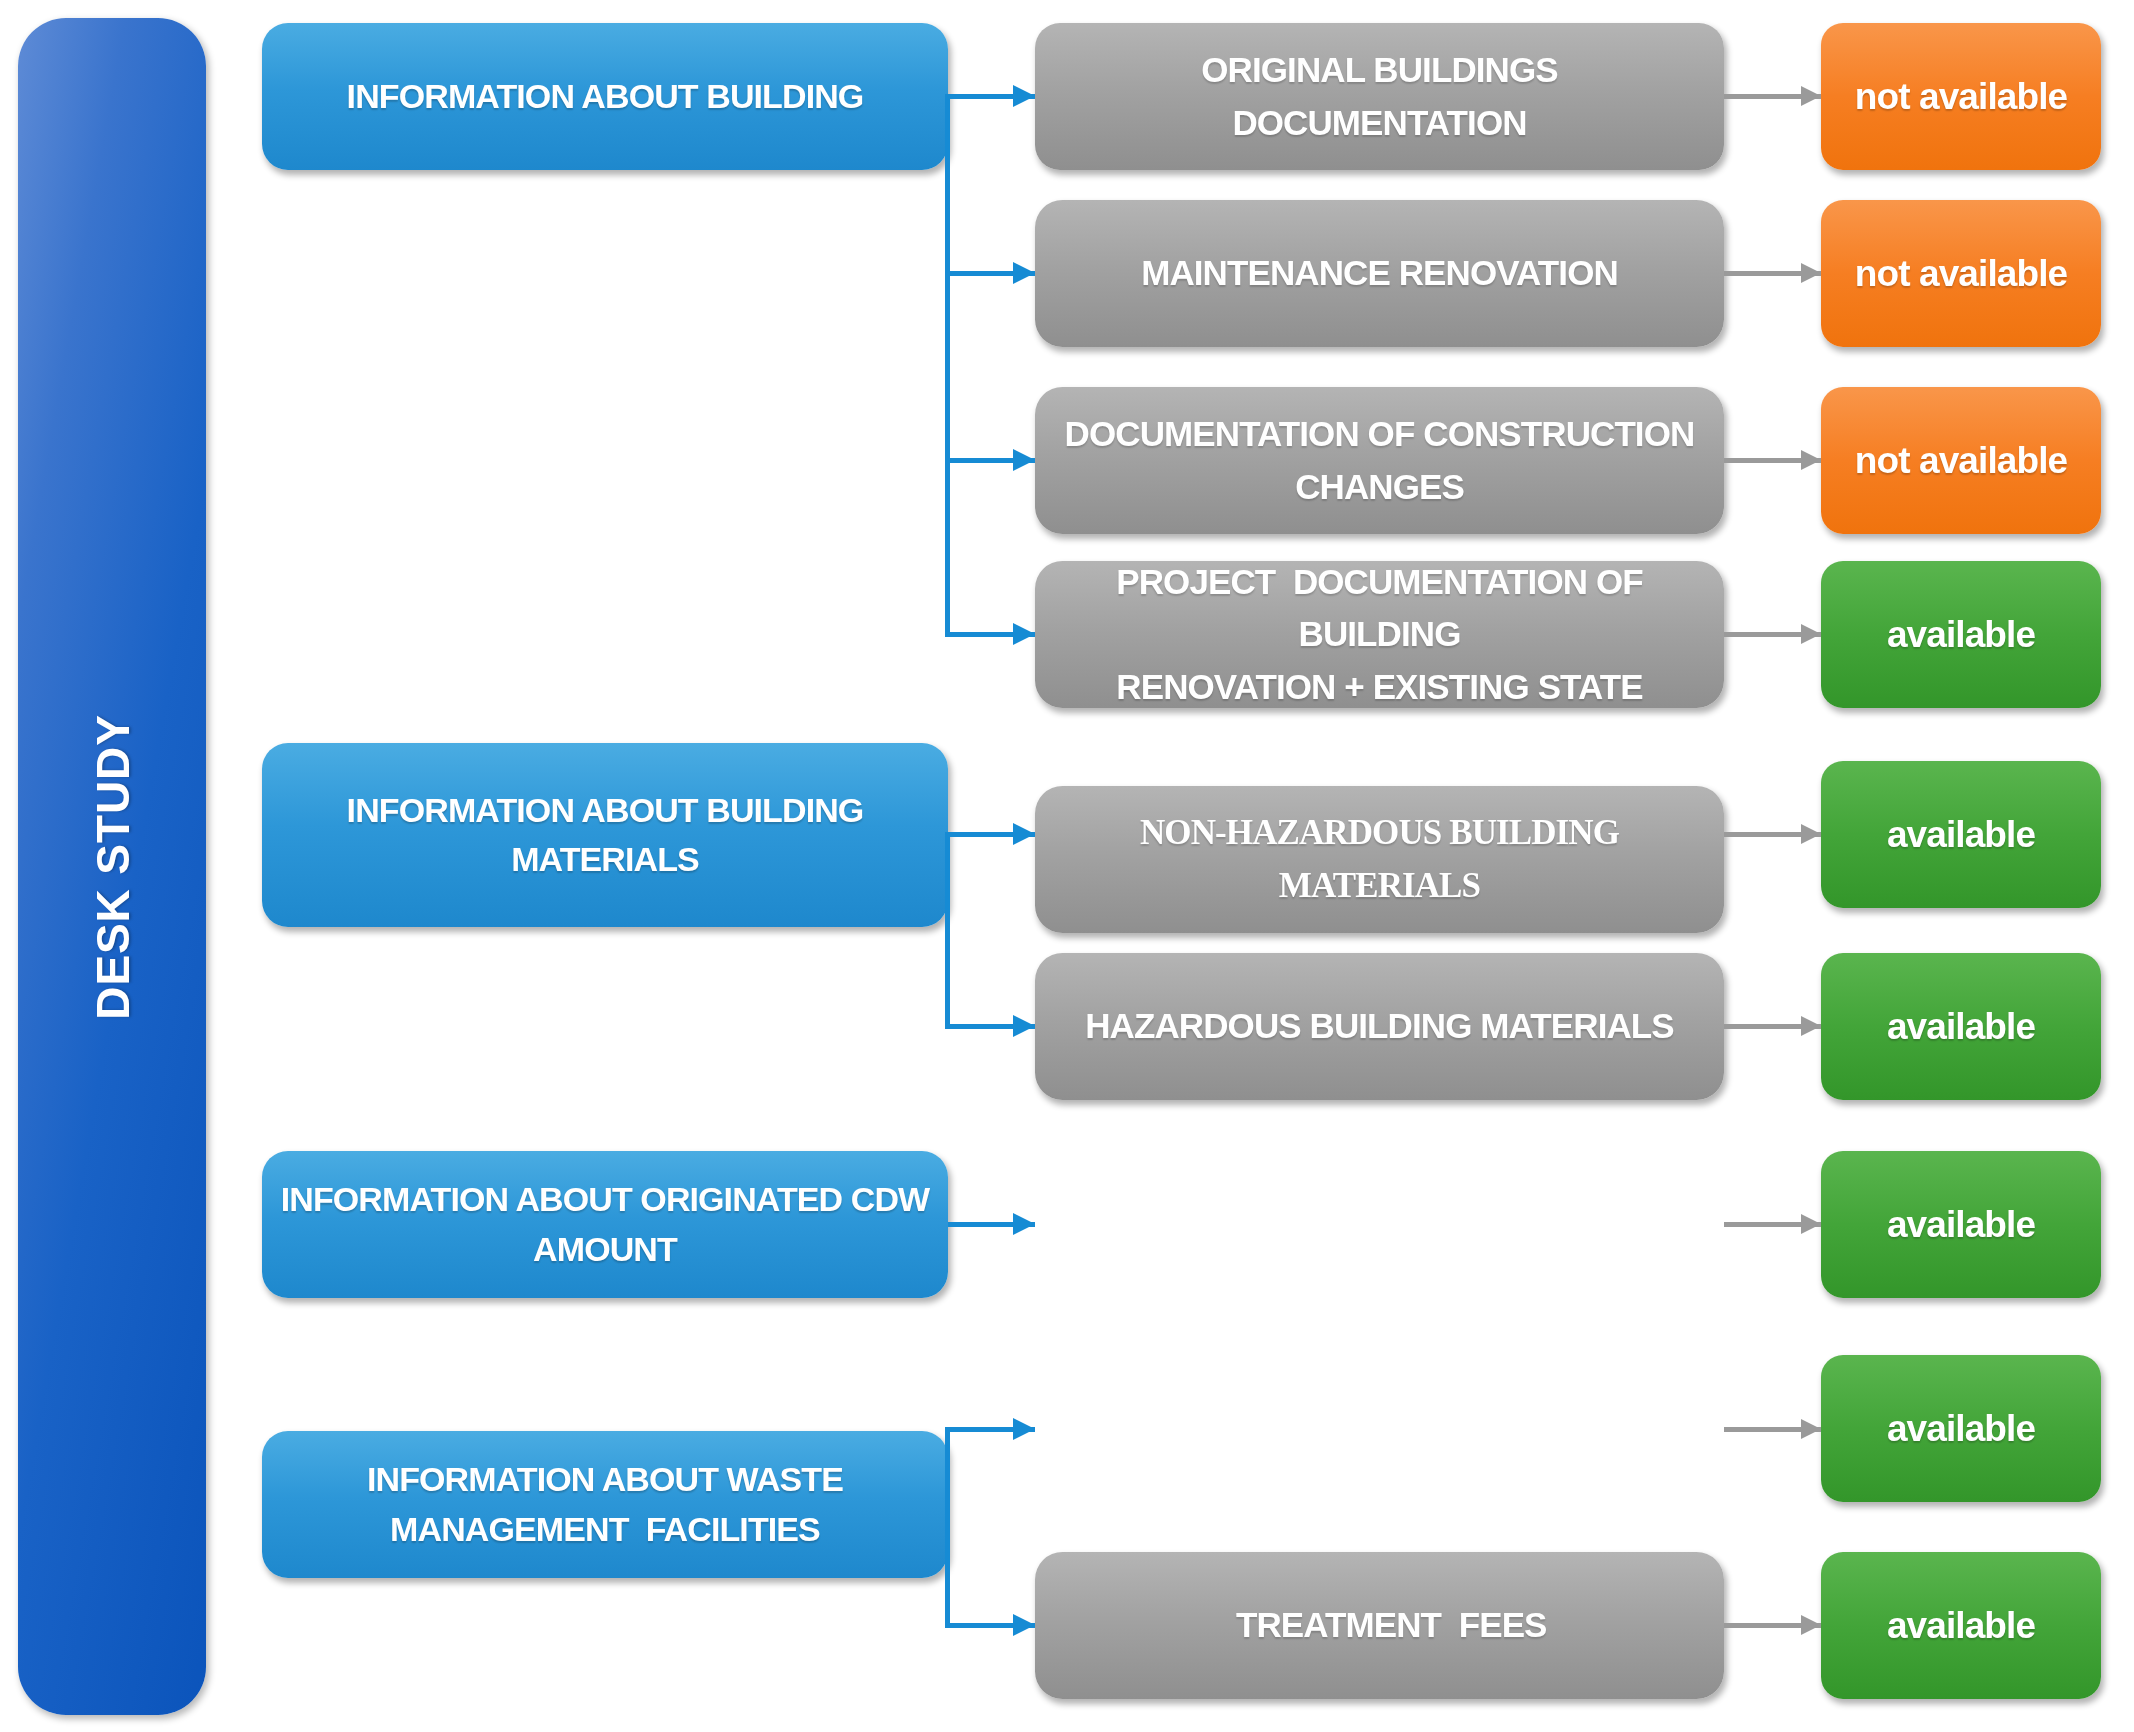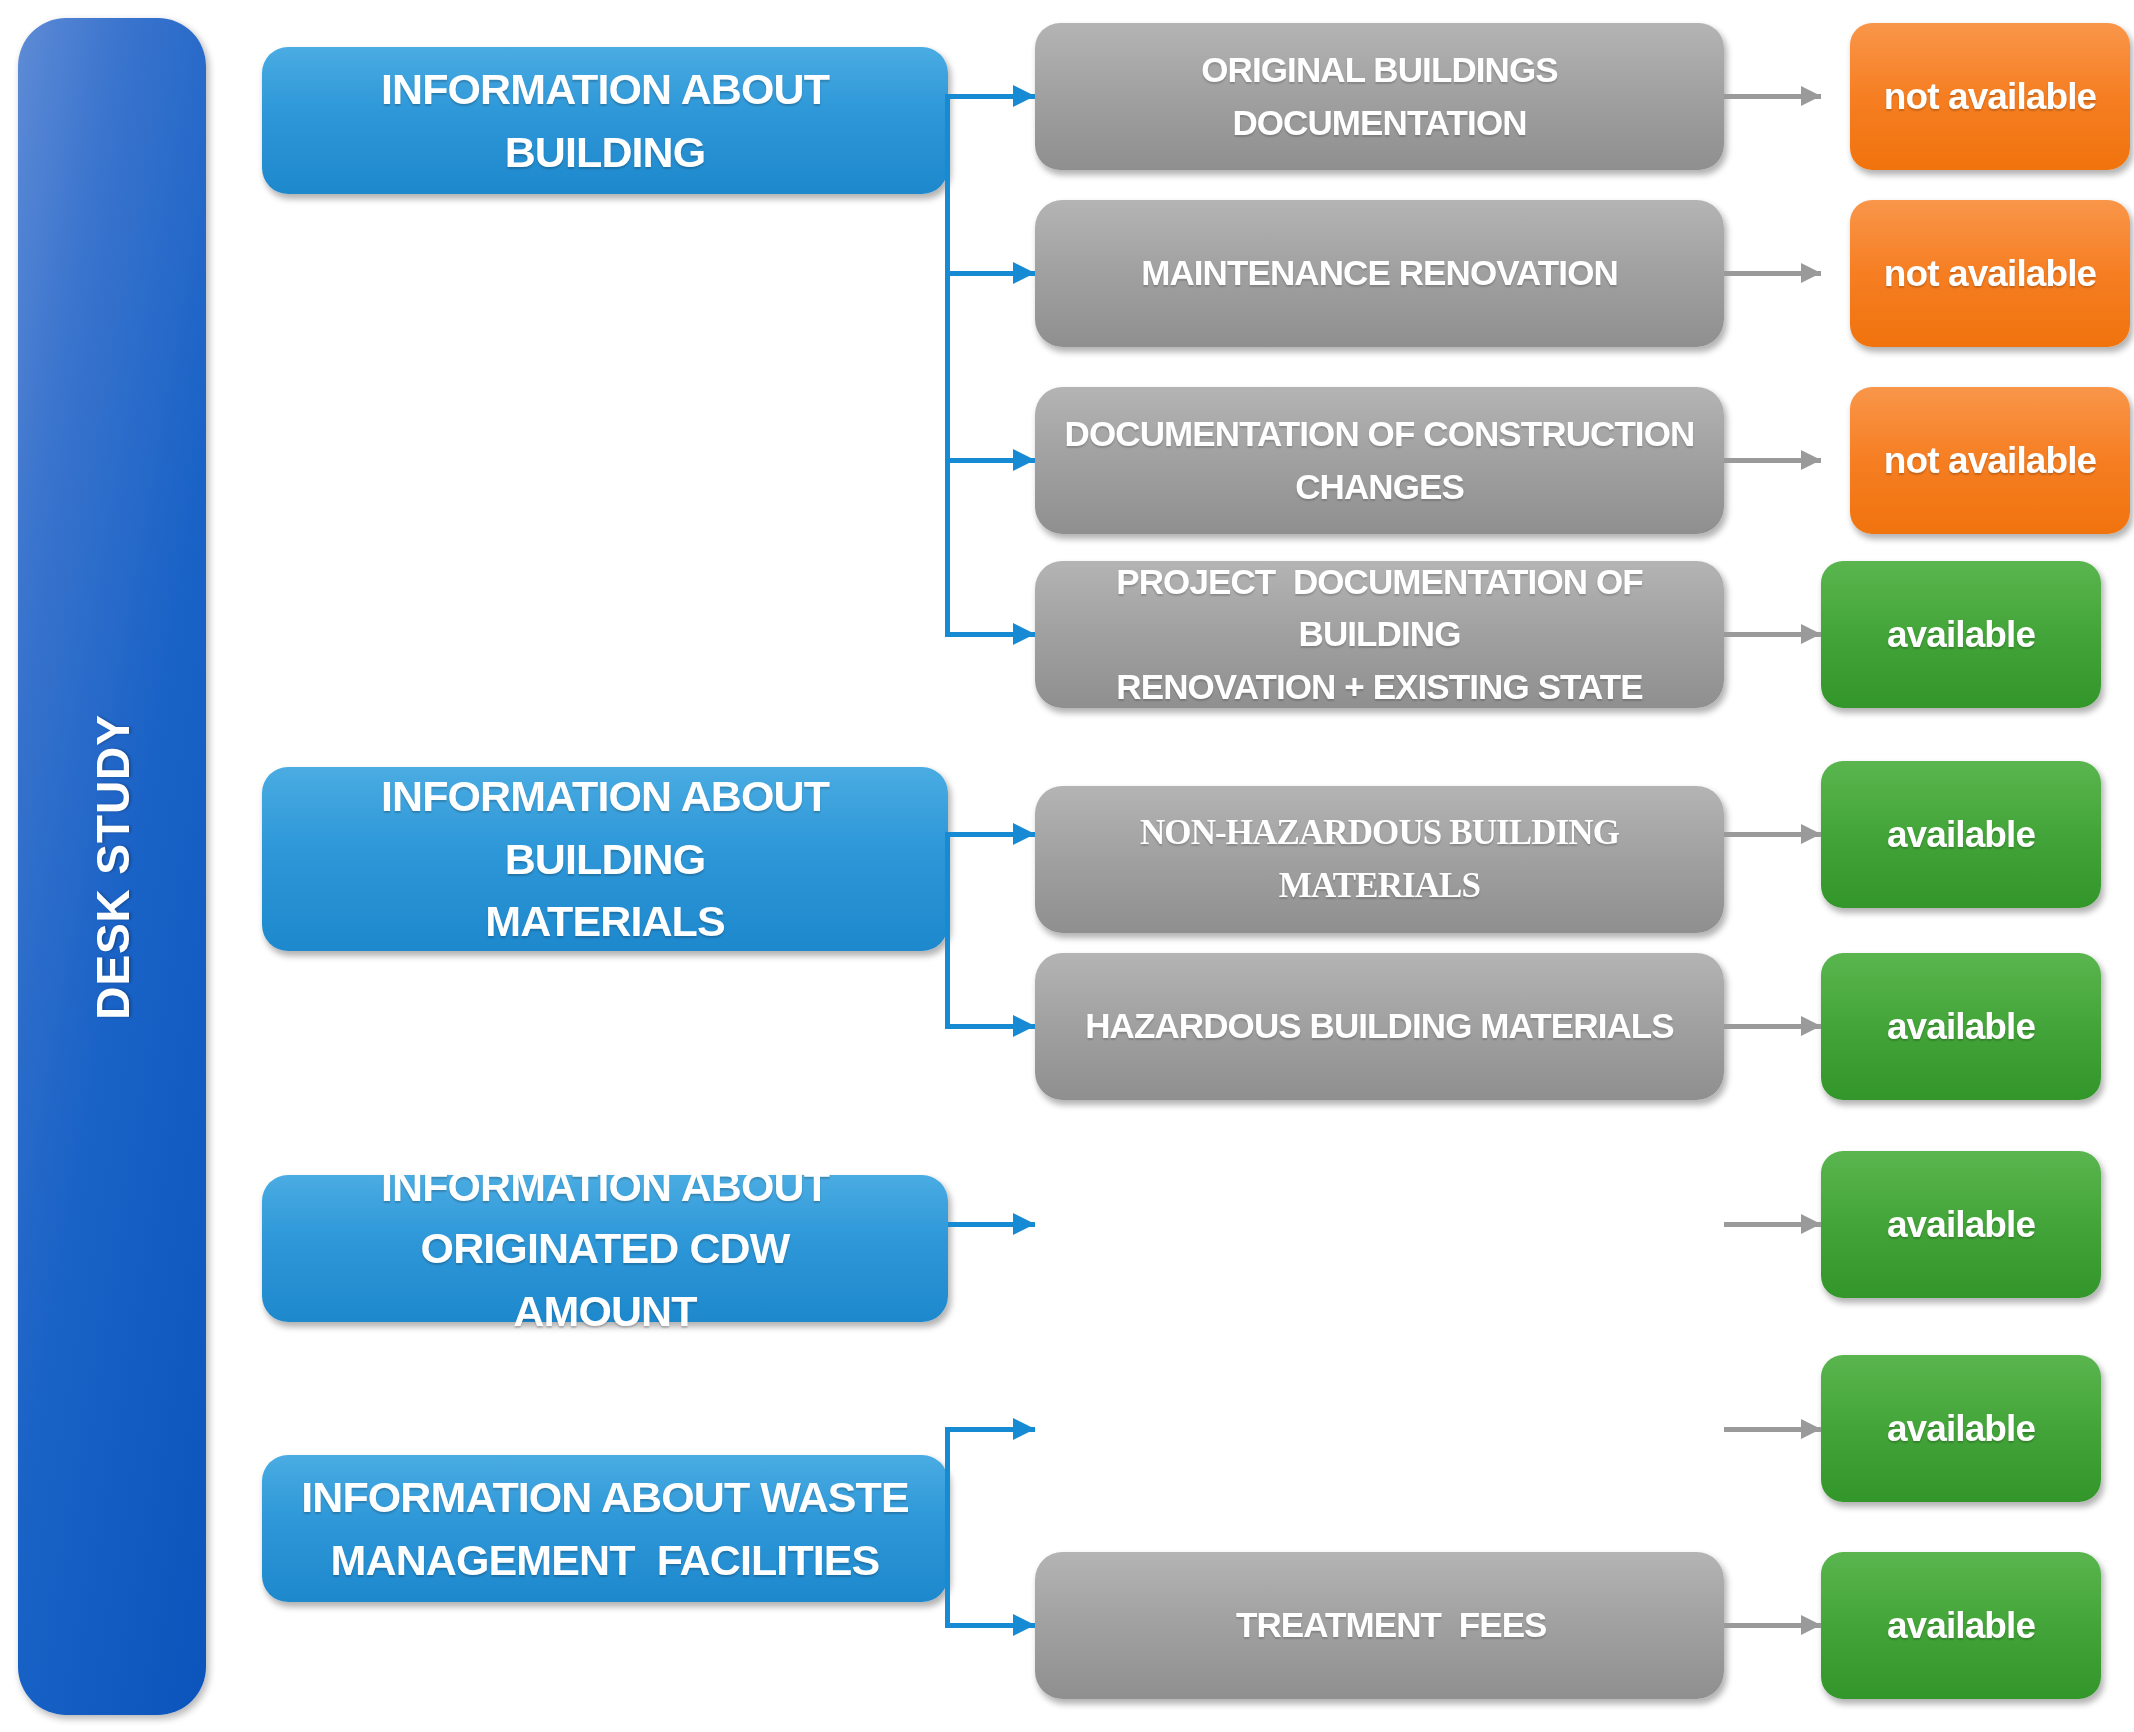--- a/index.html
+++ b/index.html
@@ -23,38 +23,37 @@
   
   .box{
     position:absolute;display:flex;align-items:center;justify-content:center;
     color:#ffffff;font-weight:bold;text-align:center;
     white-space:pre-wrap;
     box-shadow:2.8px 4.6px 6.4px rgba(0,0,0,.3);
   }
   .cat-box{
     left:262px;width:686px;border-radius:26px;
     background:linear-gradient(180deg,#4aace2 0%,#2d97d8 45%,#1e88cd 100%);
-    font-size:43px;letter-spacing:-0.9px;line-height:1.45;
+    font-size:34px;letter-spacing:-0.9px;line-height:1.45;
     padding:0 18.4px;box-sizing:border-box;
     text-shadow:0 1.8px 1.8px rgba(0,0,0,.2);
-    margin-top:24px;
   }
   .item-box{
     left:1035px;width:689px;height:147px;border-radius:27.5px;
     background:linear-gradient(180deg,#b4b4b4 0%,#a2a2a2 45%,#8f8f8f 100%);
     font-size:35px;letter-spacing:-0.9px;line-height:1.5;
     padding:0 16.5px;box-sizing:border-box;
     text-shadow:0 1.8px 1.8px rgba(0,0,0,.18);
   }
   .status-box{
     left:1821px;width:280px;height:147px;border-radius:22px;
     font-size:37px;letter-spacing:-0.9px;
     text-shadow:0 1.8px 1.8px rgba(0,0,0,.2);
   }
-  .status-orange{background:linear-gradient(180deg,#f9964a 0%,#f67e22 50%,#f0730d 100%);margin-left:29px;}
+  .status-orange{background:linear-gradient(180deg,#f9964a 0%,#f67e22 50%,#f0730d 100%);}
   .status-green{background:linear-gradient(180deg,#5ab54e 0%,#43a539 50%,#33962a 100%);}
 
   
   .h-arrow{position:absolute;height:4.6px;}
   .h-arrow.blue{background:#168bd4;}
   .h-arrow.gray{background:#9a9a9a;}
   .h-arrow.blue::after{
     content:'';position:absolute;right:0;top:-8.7px;width:0;height:0;
     border-top:11px solid transparent;border-bottom:11px solid transparent;
     border-left:22px solid #168bd4;

